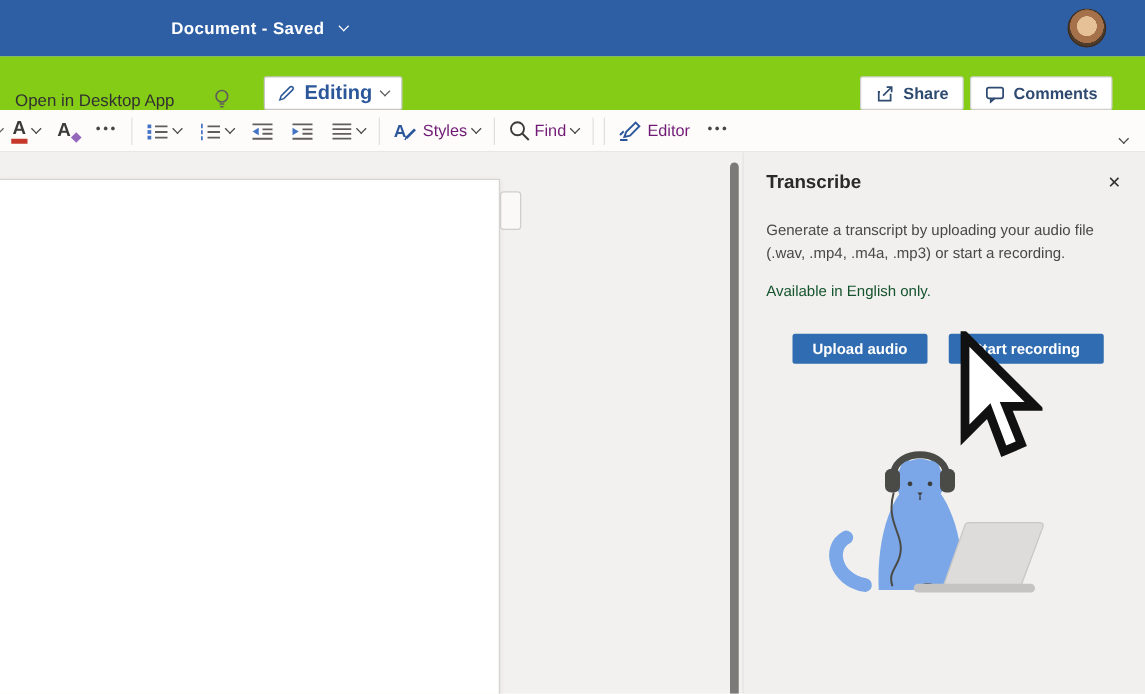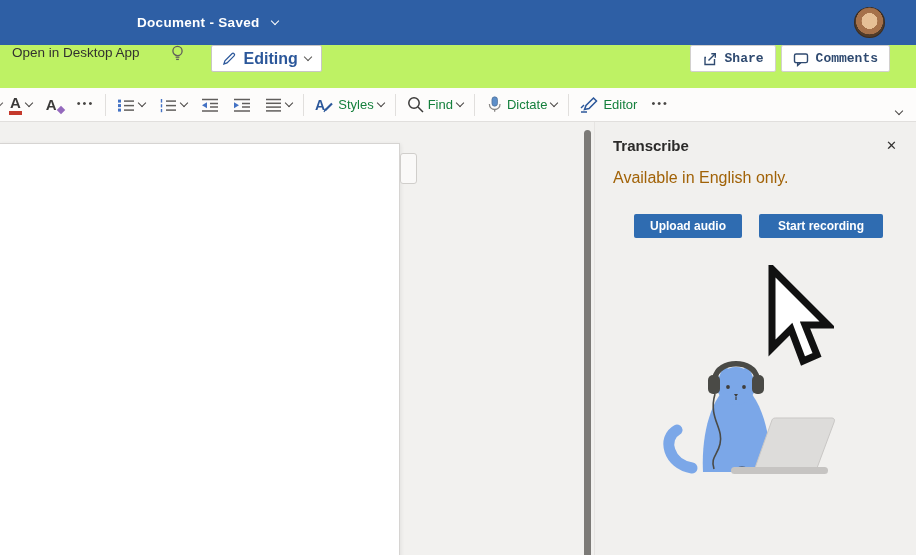--- a/index.html
+++ b/index.html
@@ -11,35 +11,35 @@
   .titlebar { position:relative; height:45px; background:#2e5fa5; }
   .title-group { position:absolute; left:137px; top:0; height:45px; display:flex; align-items:center; gap:12px; color:#fff; cursor:default; }
   .title-text { font-size:13.5px; font-weight:700; letter-spacing:.3px; }
   .chev { display:inline-block; width:6px; height:6px; border-right:1.6px solid currentColor; border-bottom:1.6px solid currentColor; transform:rotate(45deg); margin-top:-3px; }
   .chev.white { border-color:#fff; }
   .avatar { position:absolute; right:31px; top:7px; width:31px; height:31px; border-radius:50%;
     background: radial-gradient(circle at 50% 45%, #e6c096 0 34%, #a5714a 35% 58%, #4f3b2a 59% 100%);
     box-shadow: inset 0 0 0 1px rgba(0,0,0,.25); }
 
   
-  .cmdbar { height:43px; background:#bef264; display:flex; align-items:flex-start; }
+  .cmdbar { height:43px; background:#84cc16; display:flex; align-items:flex-end; }
   .open-desktop { margin-left:12px; font-size:13.5px; color:#323130; cursor:default; }
   .tellme { display:flex; align-items:center; gap:9px; margin-left:30px; color:#605e5c; font-size:13.5px; }
   .editing-btn { margin-left:26px; height:27px; border:1px solid #c8c6c4; border-radius:2px; background:#fff;
     display:flex; align-items:center; gap:7px; padding:0 10px; color:#2b579a; font-size:16px; font-weight:700; }
   .editing-btn .chev { border-color:#5a5856; }
   .right-btns { margin-left:auto; margin-right:26px; display:flex; gap:5px; }
   .white-btn { height:27px; border:1px solid #d2d0ce; border-radius:2px; background:#fff;
-    display:flex; align-items:center; gap:7px; padding:0 11px; color:#2f4a70; font-size:13px; font-weight:700;font-family:Liberation Mono, monospace; }
+    display:flex; align-items:center; gap:7px; padding:0 11px; color:#2f4a70; font-size:13px; font-weight:700; }
 
   
   .ribbon { position:relative; height:34px; background:#fdfcfb; border-bottom:1px solid #e1dfdd;
     display:flex; align-items:center; padding-left:0; }
   .tool { display:flex; align-items:center; gap:4px; padding:0 7px; height:28px; color:#484644; background:none; border:none; }
-  .tool-label { font-size:13px; color:#15803d; white-space:nowrap; }
+  .tool-label { font-size:13px; color:#701a75; white-space:nowrap; }
   .vdiv { width:1px; height:22px; background:#e1dfdd; margin:0 4px; flex:none; }
   .edge-chev { margin-left:-4px; padding:0 2px; color:#605e5c; }
   .glyphA { font-size:15px; font-weight:700; color:#3b3a39; line-height:1; }
   .fontcolor-A { border-bottom:4px solid #c5392c; padding:0 1px 1px 1px; }
   .clearfmt { position:relative; padding-right:6px; }
   .clearfmt .diamond { position:absolute; right:-1px; bottom:-1px; width:6px; height:6px; background:#9469bd; transform:rotate(45deg); }
   .dots { font-size:11px; letter-spacing:2px; color:#484644; margin-top:-4px; }
   .collapse-chev { position:absolute; right:14px; bottom:7px; color:#484644; }
 
   
@@ -50,21 +50,21 @@
   .comment-tab { position:absolute; left:400px; top:31px; width:17px; height:31px; background:#faf9f8;
     border:1px solid #d0cecb; border-radius:3px; }
   .v-scrollbar { position:absolute; left:584px; top:8px; bottom:0; width:7px; background:#7c7a77; border-radius:4px 4px 0 0; }
 
   
   .panel { position:absolute; left:594px; top:0; right:0; bottom:0; background:#f1f0ee; border-left:1px solid #e6e4e2; }
   .panel-header { display:flex; justify-content:space-between; align-items:center; padding:15px 19px 0 18px; }
   .panel-title { font-size:15px; font-weight:700; color:#2b2a29; }
   .panel-close { background:none; border:none; font-size:13px; color:#323130; cursor:default; line-height:1; }
   .panel-desc { margin:21px 18px 0 18px; font-size:12px; line-height:1.5; color:#4a4846; max-width:290px; }
-  .panel-avail { margin:15px 18px 0 18px; font-size:16px; color:#a16207; }
+  .panel-avail { margin:15px 18px 0 18px; font-size:12px; color:#14532d; }
   .panel-buttons { display:flex; margin:27px 0 0 39px; gap:17px; }
   .blue-btn { background:#2f6cb1; color:#fff; font-size:12px; font-weight:700; border:none; border-radius:2px;
     height:24px; display:flex; align-items:center; justify-content:center; }
   .btn-upload { width:108px; }
   .btn-record { width:124px; }
 
   .cursor-overlay { position:absolute; left:766px; top:265px; width:68px; height:110px; z-index:6; pointer-events:none; }
   .cat-illustration { position:absolute; left:658px; top:356px; width:192px; height:132px; }
 </style>
 </head>
@@ -190,29 +190,20 @@
     <div class="vdiv"></div>
     <button class="tool">
       <svg width="17" height="17" viewBox="0 0 17 17">
         <circle cx="7" cy="7" r="5.2" fill="none" stroke="#3b3a39" stroke-width="1.5"></circle>
         <line x1="11" y1="11" x2="16" y2="16" stroke="#3b3a39" stroke-width="1.5"></line>
       </svg>
       <span class="tool-label">Find</span>
       <span class="chev"></span>
     </button>
     <div class="vdiv"></div>
-    <button class="tool">
-      <svg width="17" height="19" viewBox="0 0 20 20">
-        <rect x="7" y="1" width="6.5" height="11" rx="3.2" fill="#5e8fc9" stroke="#49698f" stroke-width="0.8"></rect>
-        <path d="M4,9.5 c0,8.5 12.5,8.5 12.5,0" fill="none" stroke="#8a8886" stroke-width="1.5"></path>
-        <line x1="10.2" y1="16" x2="10.2" y2="18.5" stroke="#8a8886" stroke-width="1.5"></line>
-      </svg>
-      <span class="tool-label">Dictate</span>
-      <span class="chev"></span>
-    </button>
     <div class="vdiv"></div>
     <button class="tool">
       <svg width="19" height="17" viewBox="0 0 19 17">
         <path d="M4.5,13.5 L6,9.5 L13.5,2 L16.5,5 L9,12.5 Z" fill="none" stroke="#2b579a" stroke-width="1.5"></path>
         <line x1="1" y1="12" x2="4" y2="9" stroke="#2b579a" stroke-width="1.5"></line>
         <line x1="1" y1="16" x2="7" y2="16" stroke="#2b579a" stroke-width="1.5"></line>
       </svg>
       <span class="tool-label">Editor</span>
     </button>
     <button class="tool">
@@ -226,20 +217,21 @@
       <div class="page"></div>
       <div class="comment-tab"></div>
       <div class="v-scrollbar"></div>
     </div>
 
     <div class="panel">
       <div class="panel-header">
         <span class="panel-title">Transcribe</span>
         <button class="panel-close">✕</button>
       </div>
+      <p class="panel-desc">Generate a transcript by uploading your audio file (.wav, .mp4, .m4a, .mp3) or start a recording.</p>
       <p class="panel-avail">Available in English only.</p>
       <div class="panel-buttons">
         <button class="blue-btn btn-upload">Upload audio</button>
         <button class="blue-btn btn-record">Start recording</button>
       </div>
     </div>
   </div>
 
   <svg class="cat-illustration" viewBox="0 0 192 132">
 

